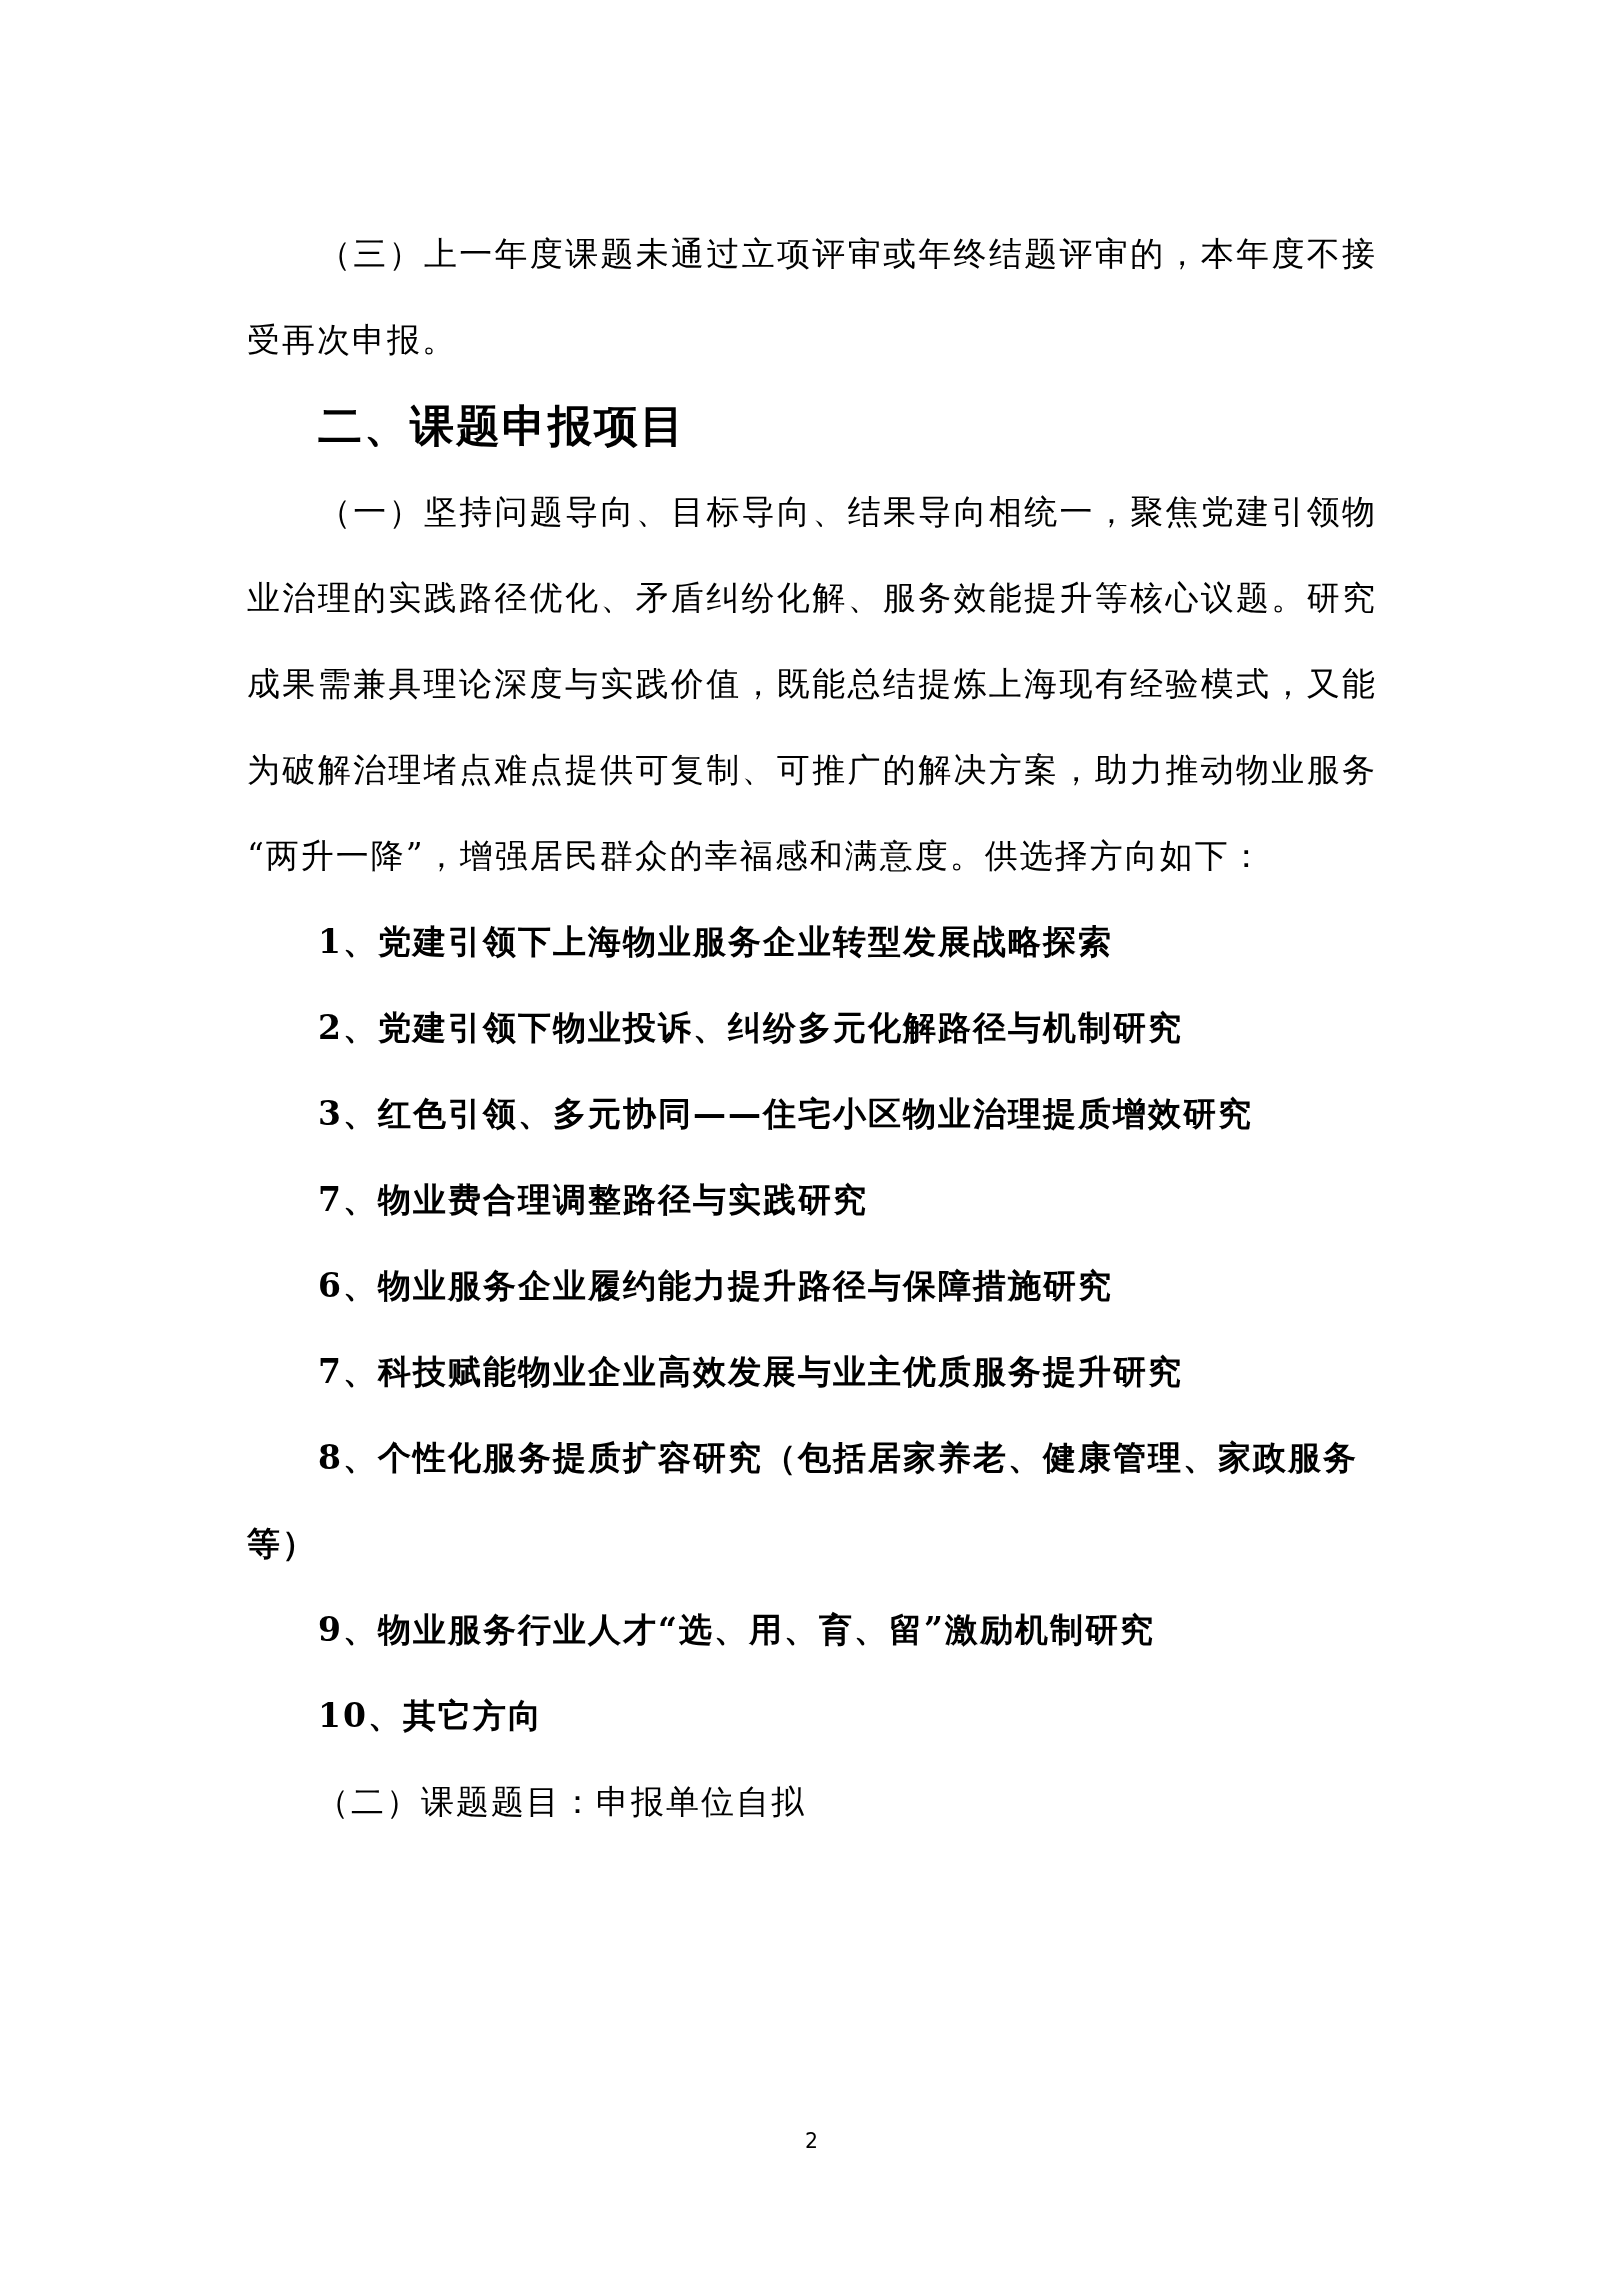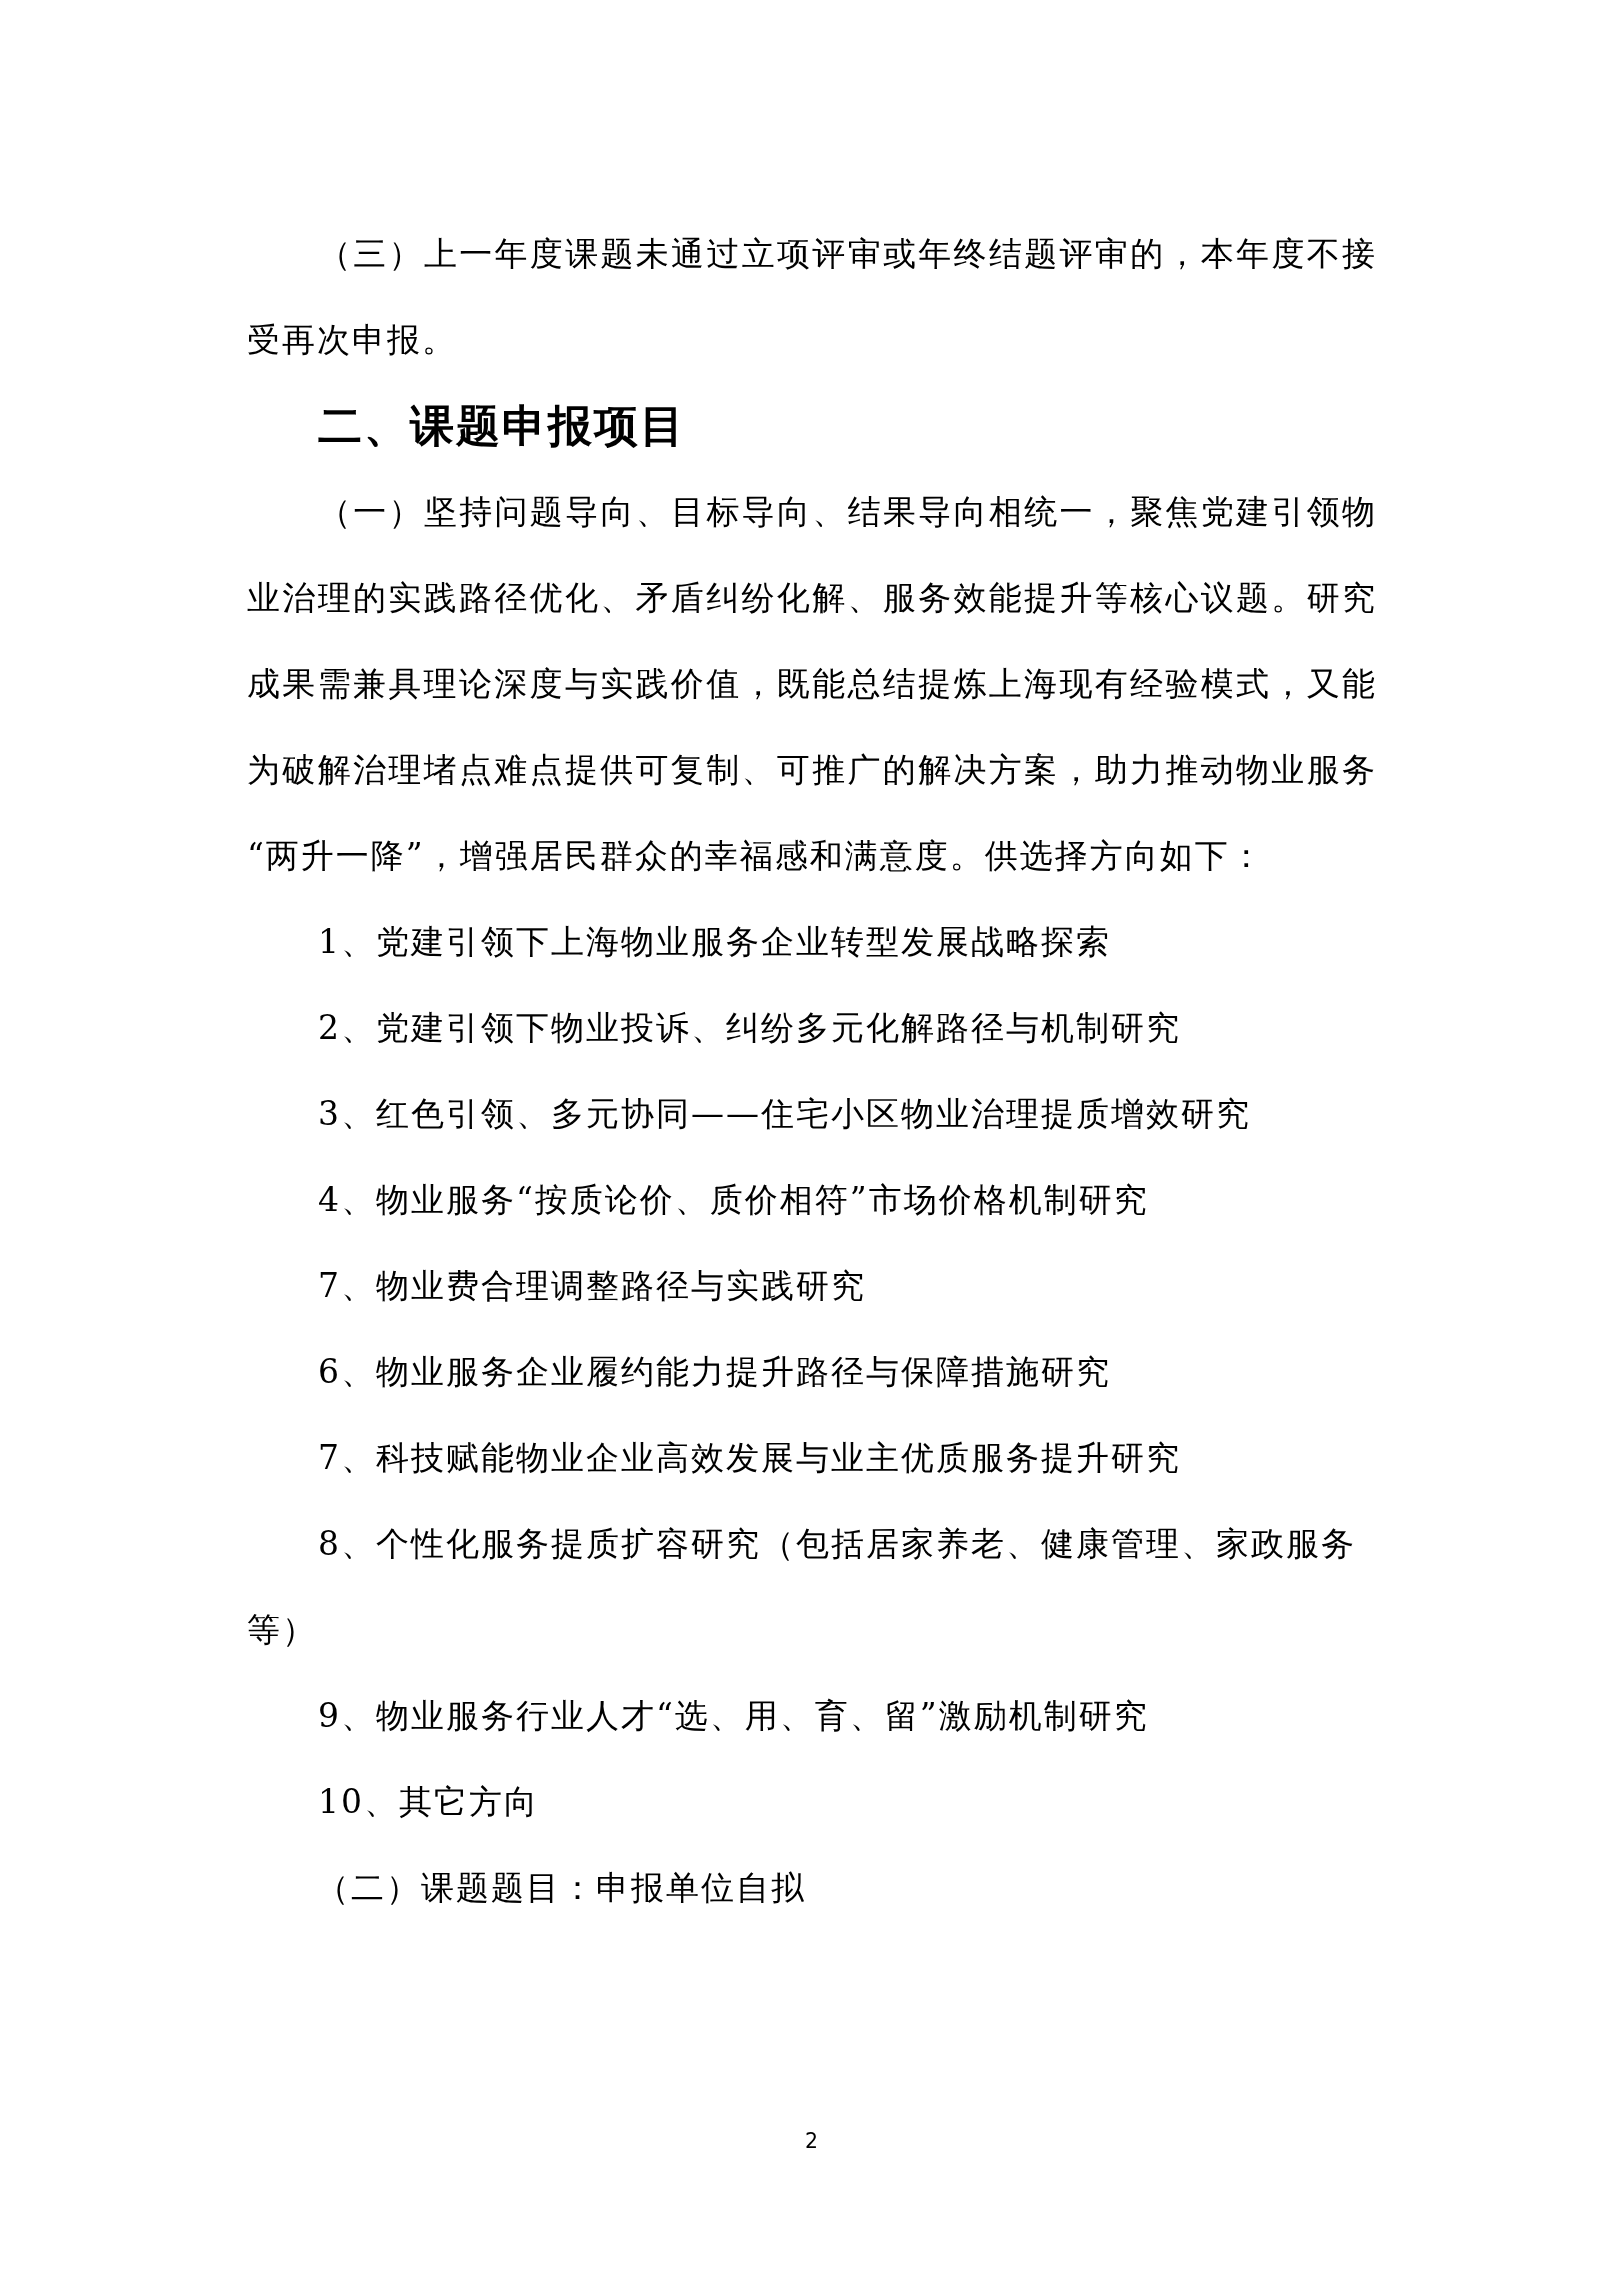--- a/index.html
+++ b/index.html
@@ -53,20 +53,21 @@
     list-style: none;
     margin: 0;
     padding: 0;
   }
   .list-item {
     margin: 0;
     padding: 0;
     text-indent: 71px;
     word-break: break-all;
     line-break: anywhere;
+    font-weight: bold;
   }
   .para.sub {
     text-indent: 69px;
   }
   .page-number {
     position: absolute;
     left: 0;
     width: 1623px;
     top: 2129px;
     text-align: center;
@@ -84,21 +85,20 @@
     <p class="para">（三）上一年度课题未通过立项评审或年终结题评审的，本年度不接受再次申报。</p>
 
     <p class="heading">二、课题申报项目</p>
 
     <p class="para">（一）坚持问题导向、目标导向、结果导向相统一，聚焦党建引领物业治理的实践路径优化、矛盾纠纷化解、服务效能提升等核心议题。研究成果需兼具理论深度与实践价值，既能总结提炼上海现有经验模式，又能为破解治理堵点难点提供可复制、可推广的解决方案，助力推动物业服务“两升一降”，增强居民群众的幸福感和满意度。供选择方向如下：</p>
 
     <ul class="list">
       <li class="list-item">1、党建引领下上海物业服务企业转型发展战略探索</li>
       <li class="list-item">2、党建引领下物业投诉、纠纷多元化解路径与机制研究</li>
       <li class="list-item">3、红色引领、多元协同——住宅小区物业治理提质增效研究</li>
-      <li class="list-item">4、物业服务“按质论价、质价相符”市场价格机制研究</li>
       <li class="list-item">7、物业费合理调整路径与实践研究</li>
       <li class="list-item">6、物业服务企业履约能力提升路径与保障措施研究</li>
       <li class="list-item">7、科技赋能物业企业高效发展与业主优质服务提升研究</li>
       <li class="list-item">8、个性化服务提质扩容研究（包括居家养老、健康管理、家政服务等）</li>
       <li class="list-item">9、物业服务行业人才“选、用、育、留”激励机制研究</li>
       <li class="list-item">10、其它方向</li>
     </ul>
 
     <p class="para sub">（二）课题题目：申报单位自拟</p>
 

